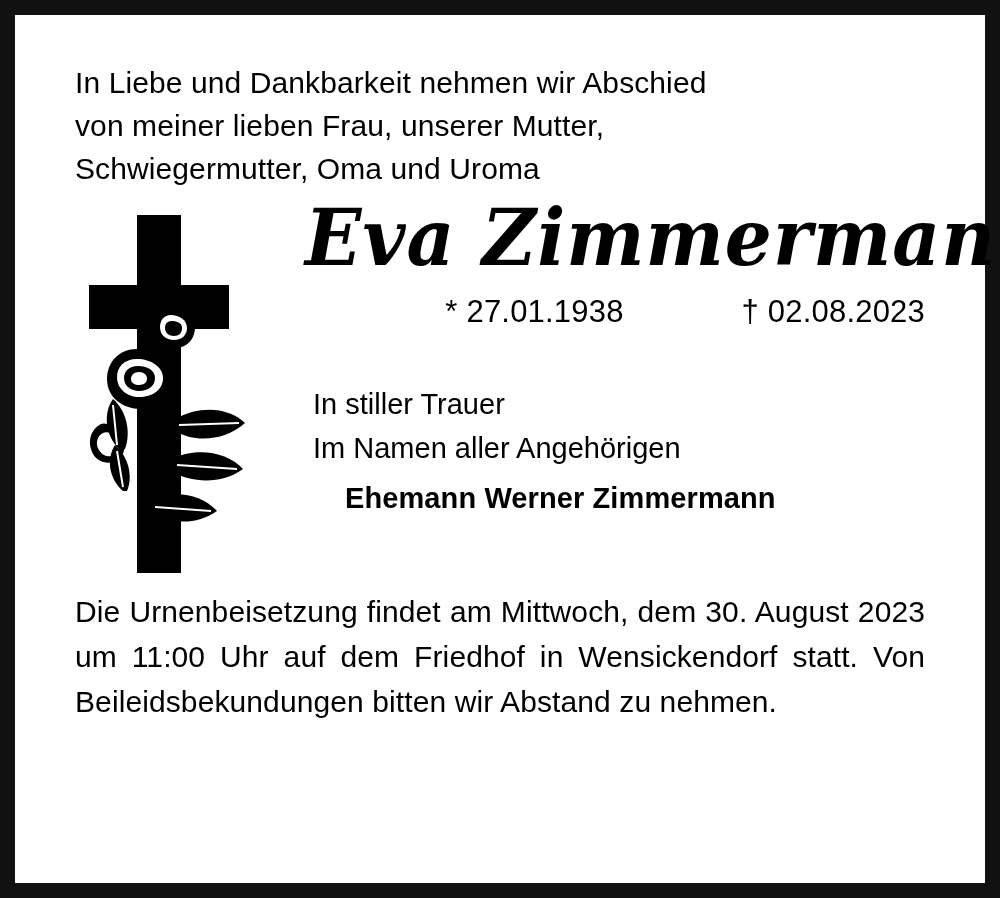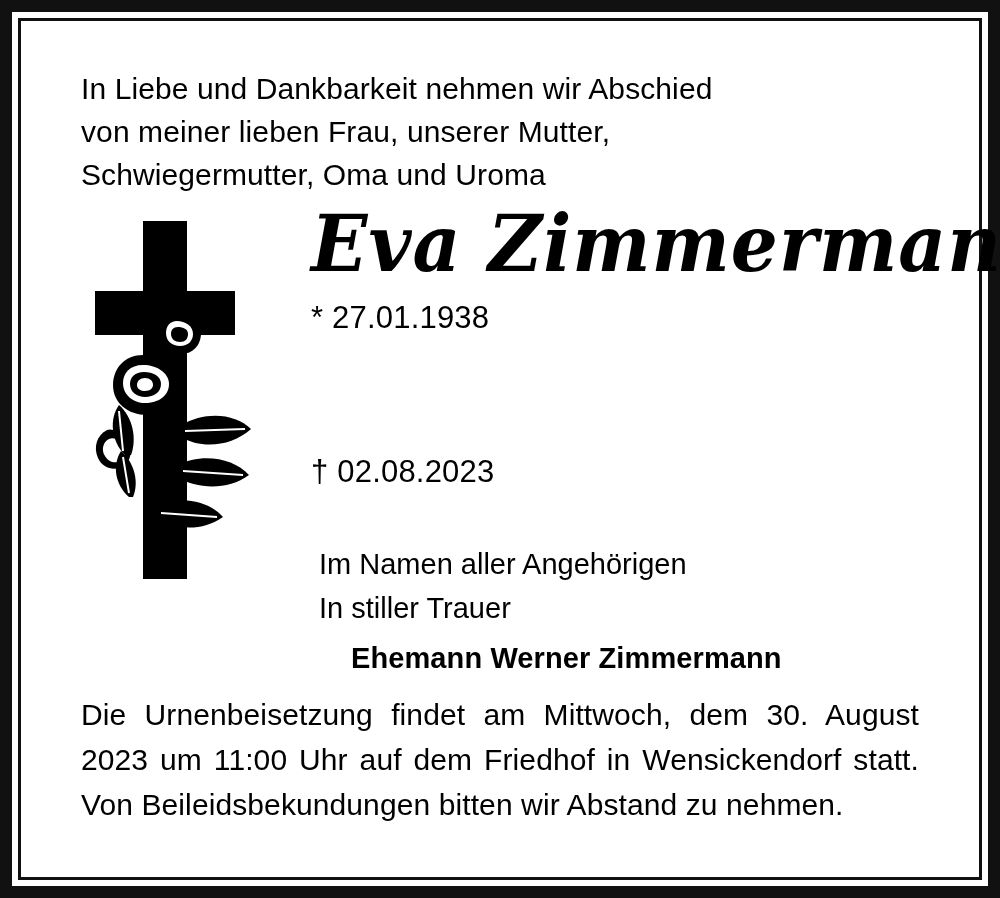--- a/index.html
+++ b/index.html
@@ -14,21 +14,20 @@
     color: #000000;
     overflow: hidden;
   }
   .obituary {
     position: relative;
     box-sizing: border-box;
     width: 1000px;
     height: 898px;
     background: #ffffff;
     border: 12px solid #111111;
-    padding: 6px;
   }
   .inner-frame {
     box-sizing: border-box;
     width: 100%;
     height: 100%;
     border: 3px solid #111111;
     padding: 46px 60px 20px 60px;
     position: relative;
   }
   .intro {
@@ -65,21 +64,20 @@
     white-space: nowrap;
     transform: scaleY(1.06);
   }
   .dates {
     display: flex;
     justify-content: flex-end;
     gap: 118px;
     font-size: 31px;
     margin-top: 18px;
     letter-spacing: 0.2px;
-    flex-direction: column;
   }
   .mourning {
     margin-top: 52px;
     margin-left: 8px;
     font-size: 29px;
     line-height: 1.52;
   }
   .mourning .line {
     display: block;
   }
@@ -169,22 +167,22 @@
 
       <div class="name-area">
         <h1 class="deceased-name">Eva Zimmermann</h1>
 
         <div class="dates">
           <span>* 27.01.1938</span>
           <span>† 02.08.2023</span>
         </div>
 
         <div class="mourning">
+          <span class="line">In stiller Trauer</span>
           <span class="line">Im Namen aller Angehörigen</span>
-          <span class="line">In stiller Trauer</span>
           <div class="signature">Ehemann Werner Zimmermann</div>
         </div>
       </div>
     </div>
 
     <p class="footer-text">Die Urnenbeisetzung findet am Mittwoch, dem 30. August 2023 um 11:00 Uhr auf dem Friedhof in Wensickendorf statt. Von Beileidsbekundungen bitten wir Abstand zu nehmen.</p>
 
   </div>
 </div>
 

